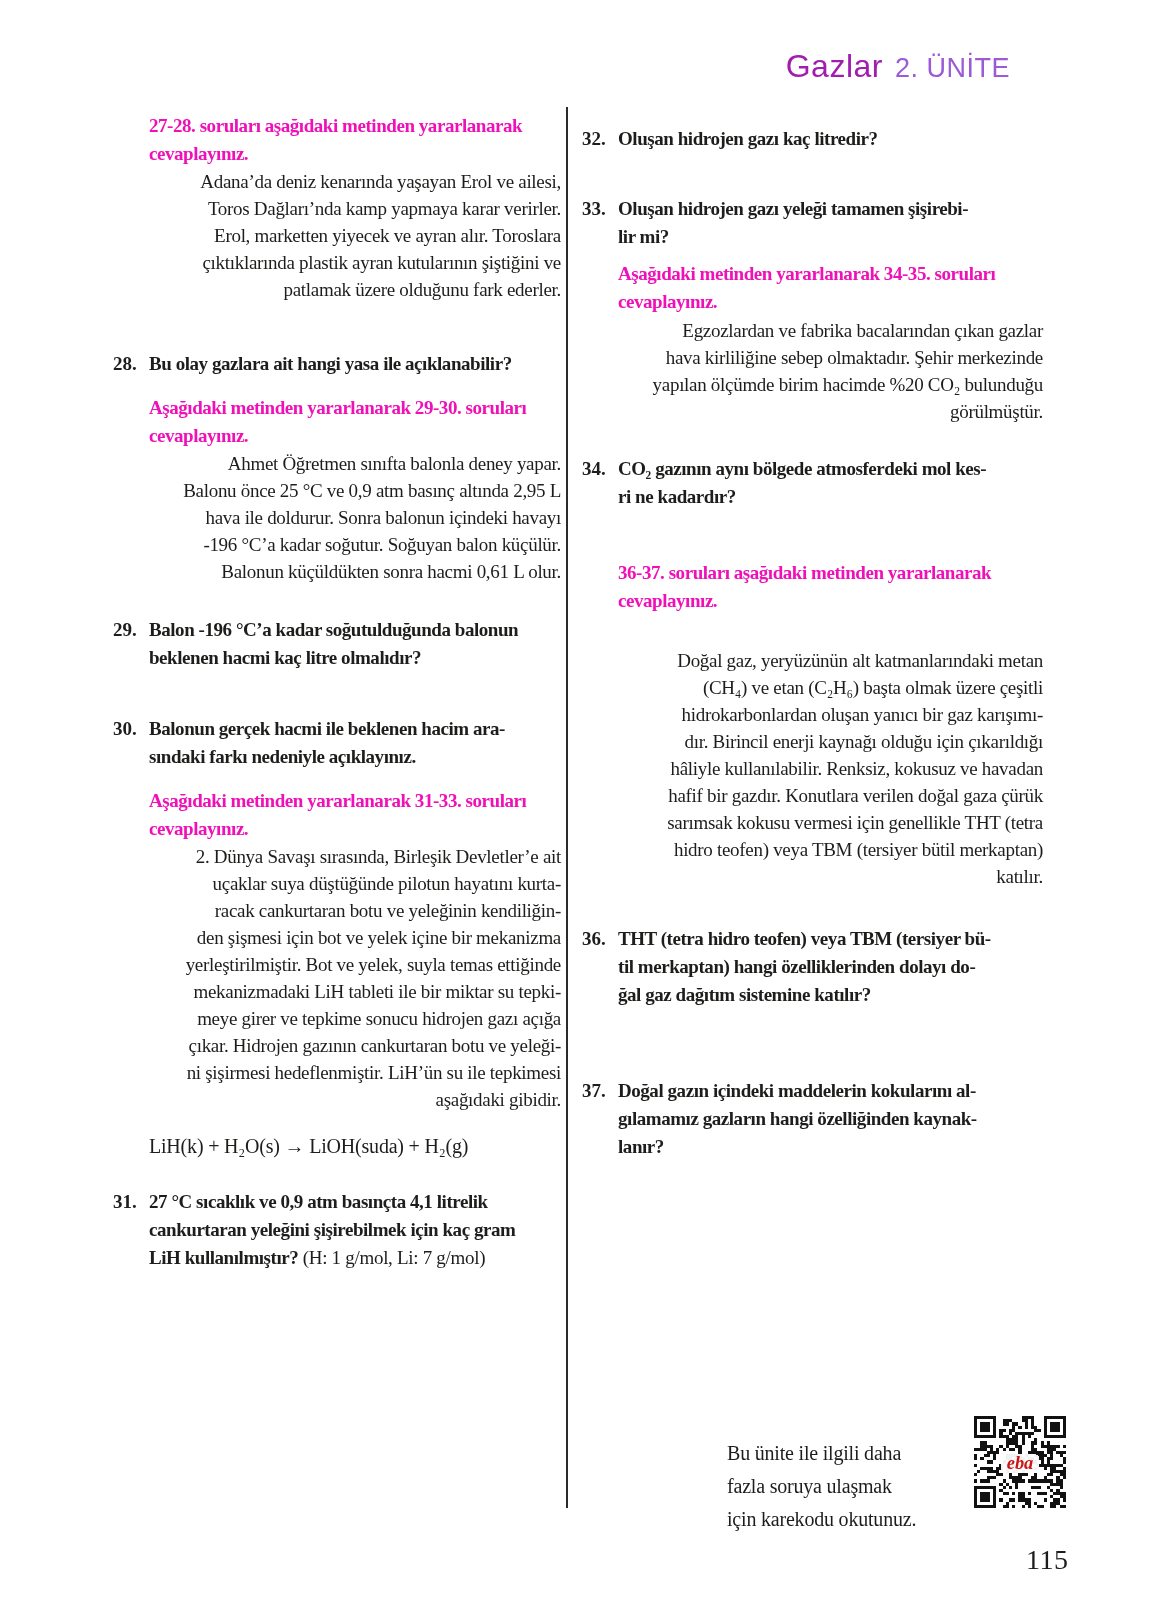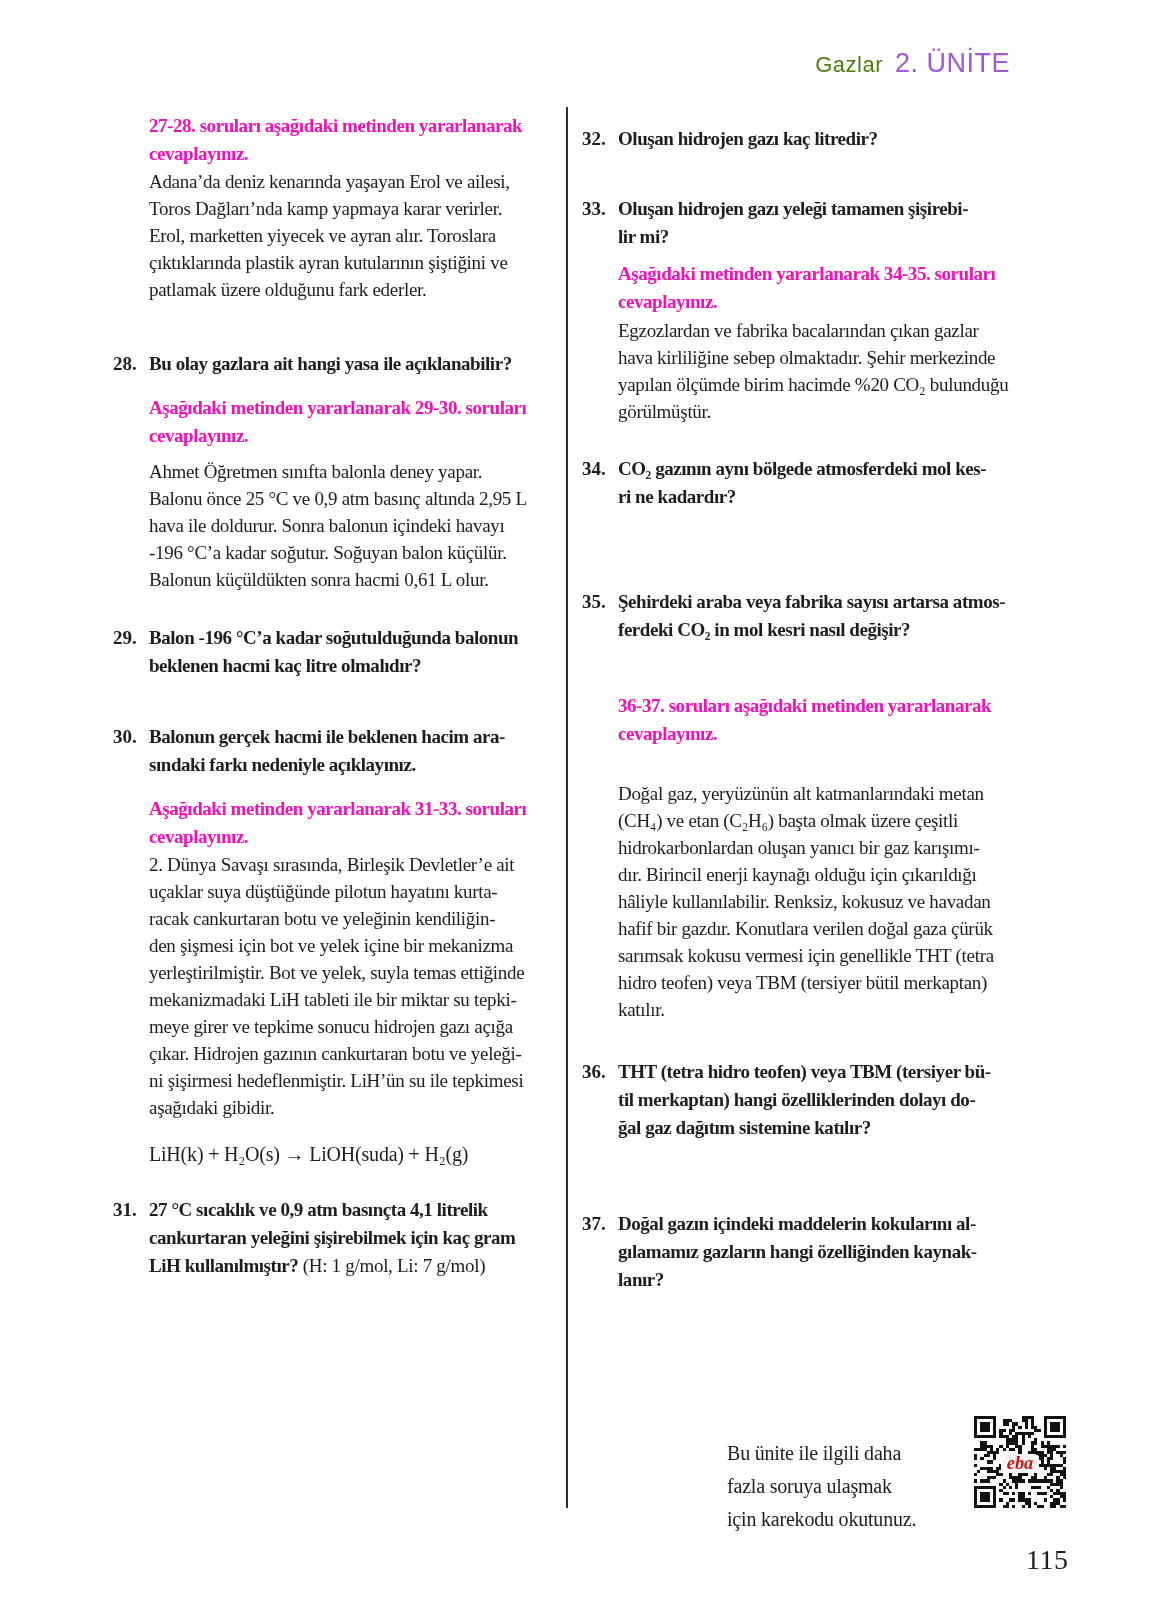--- a/index.html
+++ b/index.html
@@ -10,42 +10,42 @@
     font-family:"Liberation Serif","DejaVu Serif",serif;
     color:#1d1d1b;
     overflow:hidden;
   }
   
   #hdr{
     position:absolute;top:48px;right:142px;
     font-family:"Liberation Sans","DejaVu Sans",sans-serif;
     white-space:nowrap;
   }
-  .hdr-lesson{font-size:22px;color:#4d7c0f;letter-spacing:.5px;}
+  .hdr-lesson{font-size:32px;color:#a21caf;letter-spacing:.5px;}
   .hdr-unit{font-size:27px;color:#9c5ad6;letter-spacing:.5px;margin-left:12px;text-align:center;}
   
   #divider{
     position:absolute;left:566px;top:107px;
     width:2px;height:1401px;background:#2b2b2b;
   }
   
   .col{position:absolute;top:107px;}
   .col-left{left:113px;width:453px;}
   .col-right{left:582px;width:461px;}
   .indent{margin-left:36px;}
   .col-left .indent{width:412px;}
   .col-right .indent{width:425px;}
   .pink{
     color:#f010b8;font-weight:bold;
     font-size:19px;line-height:28px;
     white-space:pre-line;letter-spacing:-0.45px;
   }
   .para{
     font-size:19px;line-height:27px;
-    white-space:pre-line;letter-spacing:-0.3px;
+    white-space:pre-line;letter-spacing:-0.3px;text-align:right;
   }
   .q{display:flex;}
   .qnum{
     flex:0 0 36px;width:36px;
     font-weight:bold;font-size:19px;line-height:28px;
   }
   .qtext{
     font-weight:bold;font-size:19px;line-height:28px;
     white-space:pre-line;letter-spacing:-0.45px;
   }
@@ -88,21 +88,21 @@
 patlamak üzere olduğunu fark ederler.</div>
 
 
     <div class="q" style="margin-top:47px">
       <span class="qnum">28.</span>
       <div class="qtext">Bu olay gazlara ait hangi yasa ile açıklanabilir?</div>
     </div>
 
     <div class="pink indent" style="margin-top:16px">Aşağıdaki metinden yararlanarak 29-30. soruları
 cevaplayınız.</div>
-    <div class="para indent" style="margin-top:8px">Ahmet Öğretmen sınıfta balonla deney yapar.
+    <div class="para indent" style="margin-top:0">Ahmet Öğretmen sınıfta balonla deney yapar.
 Balonu önce 25 °C ve 0,9 atm basınç altında 2,95 L
 hava ile doldurur. Sonra balonun içindeki havayı
 -196 °C’a kadar soğutur. Soğuyan balon küçülür.
 Balonun küçüldükten sonra hacmi 0,61 L olur.</div>
 
     <div class="q" style="margin-top:31px">
       <span class="qnum">29.</span>
       <div class="qtext">Balon -196 °C’a kadar soğutulduğunda balonun
 beklenen hacmi kaç litre olmalıdır?</div>
     </div>
@@ -153,25 +153,20 @@
 hava kirliliğine sebep olmaktadır. Şehir merkezinde
 yapılan ölçümde birim hacimde %20 CO₂ bulunduğu
 görülmüştür.</div>
 
     <div class="q" style="margin-top:30px">
       <span class="qnum">34.</span>
       <div class="qtext">CO₂ gazının aynı bölgede atmosferdeki mol kes-
 ri ne kadardır?</div>
     </div>
 
-    <div class="q" style="margin-top:77px">
-      <span class="qnum">35.</span>
-      <div class="qtext">Şehirdeki araba veya fabrika sayısı artarsa atmos-
-ferdeki CO₂ in mol kesri nasıl değişir?</div>
-    </div>
 
     <div class="pink indent" style="margin-top:48px">36-37. soruları aşağıdaki metinden yararlanarak
 cevaplayınız.</div>
     <div class="para indent" style="margin-top:32px">Doğal gaz, yeryüzünün alt katmanlarındaki metan
 (CH₄) ve etan (C₂H₆) başta olmak üzere çeşitli
 hidrokarbonlardan oluşan yanıcı bir gaz karışımı-
 dır. Birincil enerji kaynağı olduğu için çıkarıldığı
 hâliyle kullanılabilir. Renksiz, kokusuz ve havadan
 hafif bir gazdır. Konutlara verilen doğal gaza çürük
 sarımsak kokusu vermesi için genellikle THT (tetra

